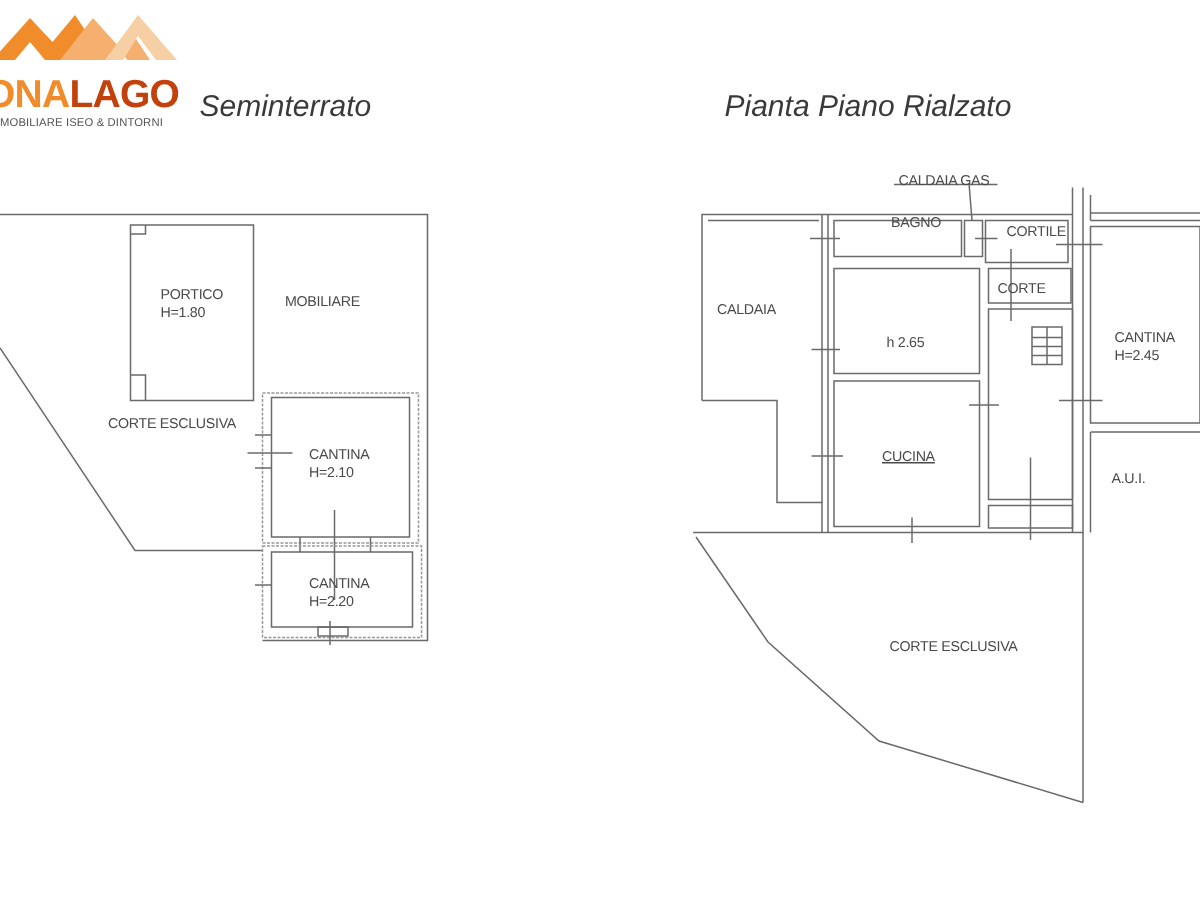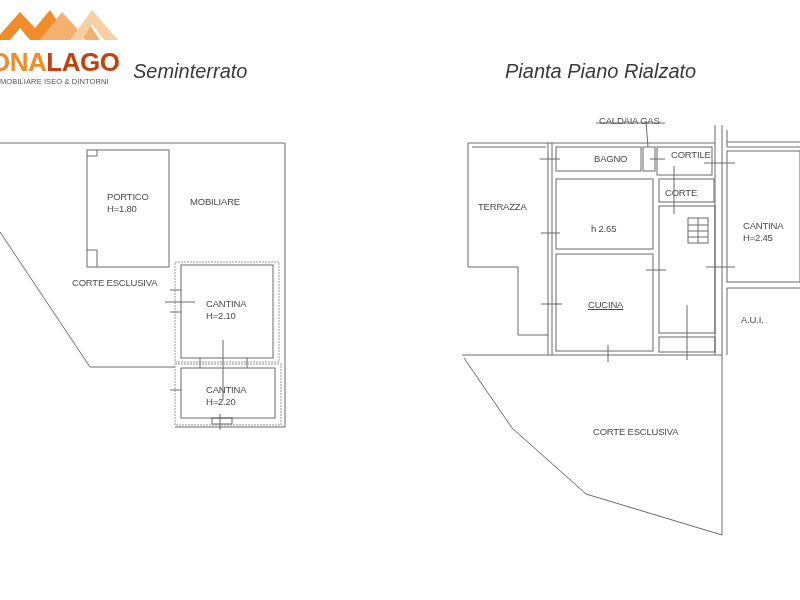--- a/index.html
+++ b/index.html
@@ -22,21 +22,21 @@
     <polygon points="40,40 62,12 80,32 88,22 100,40 85,40 80,34 75,40" fill="#f5b070"></polygon>
     <polygon points="70,40 92,10 118,40 104,40 92,24 82,40" fill="#f7cfa4"></polygon>
   </svg>
   <div class="logo-name">
     <span class="a">ONA</span><span class="b">LAGO</span>
   </div>
   <div class="logo-sub">MOBILIARE ISEO &amp; DINTORNI</div>
 </div>
 
 <div class="plan-title" style="left:133px; top:60px;">Seminterrato</div>
-<div class="plan-title" style="left:505px; top:60px;">Pianta Piano Rialzato</div>
+<div class="plan-title" style="left:483px; top:60px;">Pianta Piano Rialzato</div>
 
 <svg class="plan" width="800" height="600" fill="none" stroke="#6a6a6a" stroke-width="1">
 
   <g>
     <polyline points="0,143 285,143 285,427 175,427"></polyline>
     <polyline points="0,232 90,367 175,367"></polyline>
 
     <rect x="87" y="150" width="82" height="117"></rect>
     <polyline points="87,156 97,156 97,150"></polyline>
     <polyline points="87,250 97,250 97,267"></polyline>
@@ -123,23 +123,23 @@
 <div class="lbl" style="left:206px; top:298px;">
   <div>CANTINA</div>
   <div>H=2.10</div>
 </div>
 <div class="lbl" style="left:206px; top:384px;">
   <div>CANTINA</div>
   <div>H=2.20</div>
 </div>
 
 <div class="lbl" style="left:599px; top:115px;">CALDAIA GAS</div>
-<div class="lbl" style="left:577px; top:153px;padding-left:17px;">BAGNO</div>
+<div class="lbl" style="left:577px; top:143px;padding-left:17px;">BAGNO</div>
 <div class="lbl" style="left:671px; top:149px;">CORTILE</div>
-<div class="lbl" style="left:478px; top:201px;">TERRAZZA</div>
+<div class="lbl" style="left:478px; top:201px;">CALDAIA</div>
 <div class="lbl" style="left:591px; top:213px;margin-top:10px;">h 2.65</div>
 <div class="lbl" style="left:665px; top:187px;">CORTE</div>
 <div class="lbl" style="left:743px; top:220px;">
   <div>CANTINA</div>
   <div>H=2.45</div>
 </div>
 <div class="lbl" style="left:588px; top:299px;text-decoration:underline;">CUCINA</div>
 <div class="lbl" style="left:741px; top:314px;">A.U.I.</div>
 <div class="lbl" style="left:593px; top:426px;">CORTE ESCLUSIVA</div>
 

